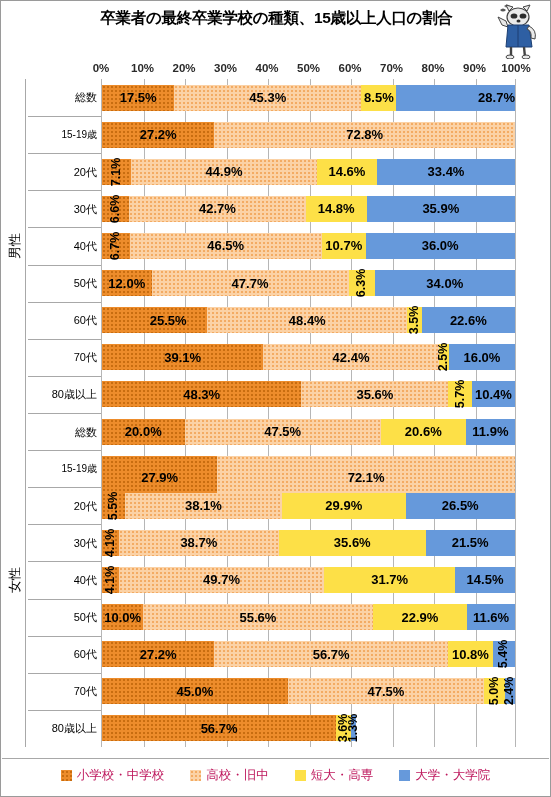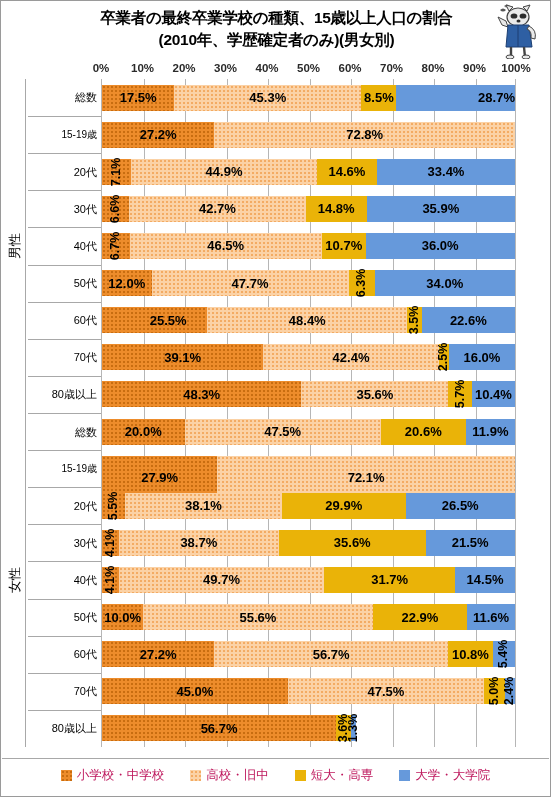--- a/index.html
+++ b/index.html
@@ -122,21 +122,21 @@
     font-size: 12.5px;
   }
 
   
   .s0 { background-color: #ed8c2b;
         background-image: radial-gradient(#c86d10 0.9px, transparent 1px);
         background-size: 4px 4px; }
   .s1 { background-color: #fbd2a6;
         background-image: radial-gradient(#f3ab63 0.9px, transparent 1px);
         background-size: 4px 4px; }
-  .s2 { background-color: #eab308; }
+  .s2 { background-color: #fde047; }
   .s3 { background-color: #6699db; }
 
   
   #legend {
     position: absolute;
     left: 1px; right: 1px; bottom: 8px;
     height: 30px;
     border-top: 1px solid #a8a8a8;
     display: flex; align-items: center; justify-content: center;
     gap: 26px;
@@ -146,21 +146,20 @@
   .legswatch { width: 11px; height: 11px; display: inline-block; }
   .legtext { font-size: 12.5px; color: #be185d; white-space: nowrap; }
 </style>
 </head>
 <body>
 
 <div id="frame">
 
   <div id="title-block">
     <div id="title-line1">卒業者の最終卒業学校の種類、15歳以上人口の割合</div>
-    <div id="title-line2">(2010年、学歴確定者のみ)(男女別)</div>
   </div>
 
   <svg id="mascot" viewBox="0 0 66 56">
     <g>
 
       <path d="M22 7 q3 -3 6 0 q-3 3 -6 0z" fill="#555"></path>
       <path d="M26 3 q3 -3 6 0 q-3 3 -6 0z" fill="#777"></path>
 
       <path d="M20 14 L28 18 L30 24 L24 22 Z" fill="#e8e8e8" stroke="#444" stroke-width="1"></path>
 

